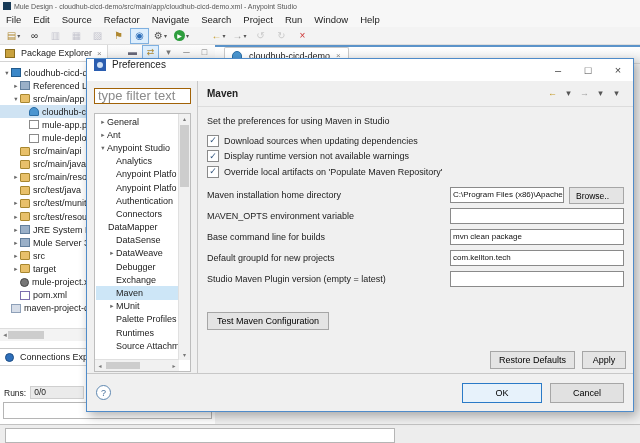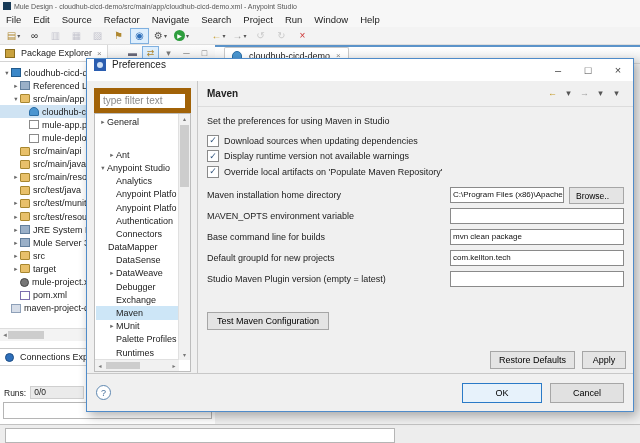--- a/index.html
+++ b/index.html
@@ -18,21 +18,21 @@
   .toolbar{height:17px;background:#f3f3f3;border-bottom:1px solid #dedede;display:flex;align-items:center;padding:0 4px;gap:2px;}
   .tbtn{height:14px;min-width:15px;display:flex;align-items:center;justify-content:center;padding:0 1px;font-size:10px;border:1px solid transparent;}
   .tbtn .glyph{line-height:1;}
   .tbtn.boxed{border:1px solid #7fb0e0;background:#ddeefd;}
   .tbtn.dim{opacity:.45;}
   .tbtn.gap{margin-left:16px;}
   .tbtn.circle .glyph{background:#2e9e3e;color:#fff;border-radius:50%;width:11px;height:11px;font-size:6px;display:flex;align-items:center;justify-content:center;}
   .caret{font-size:6px;color:#555;margin-left:1px;}
   
   .left-col{position:absolute;top:45px;left:0;width:215px;bottom:0;background:#fff;border-right:1px solid #c8c8c8;}
-  .view-tabbar{height:16px;background:linear-gradient(#fdfdfd,#ececec);border-bottom:1px solid #d4d4d4;display:flex;align-items:center;font-size:9px;}
+  .view-tabbar{height:16px;background:linear-gradient(#fdfdfd,#ececec);border-bottom:1px solid #d4d4d4;display:flex;align-items:flex-start;font-size:9px;}
   .view-tab{display:flex;align-items:center;gap:3px;padding:0 5px;height:100%;background:#fff;border-right:1px solid #d8d8d8;white-space:nowrap;}
   .tab-close{color:#888;font-size:8px;margin-left:2px;}
   .pe-toolbar{margin-left:auto;display:flex;align-items:center;gap:1px;padding-right:2px;}
   .pe-toolbar .tbtn{font-size:9px;height:12px;min-width:13px;}
   .tree{position:absolute;top:21px;left:0;right:0;}
   .trow{height:13.1px;display:flex;align-items:center;font-size:9px;white-space:nowrap;overflow:hidden;}
   .trow.selected{background:#cfe3f3;}
   .exp{width:8px;flex:none;font-size:6.5px;color:#666;text-align:center;}
   .islot{width:10px;height:9px;flex:none;margin-right:3px;position:relative;display:inline-block;box-sizing:border-box;}
   .i-folder{background:#e8c06a;border:1px solid #a8872f;border-radius:1px;}
@@ -63,21 +63,21 @@
   .bottom-field{position:absolute;left:5px;top:3px;width:388px;height:13px;background:#fff;border:1px solid #b5b5b5;}
   
   .dialog{position:absolute;left:86px;top:58px;width:546px;height:352px;background:#f0f0f0;border:1px solid #4f8bc9;box-shadow:3px 4px 10px rgba(0,0,0,.3);z-index:10;}
   .dlg-title{height:22px;background:#fff;display:flex;padding-left:7px;font-size:10px;color:#222;}
   .dlg-icon{width:12px;height:12px;background:#2a5db0;margin-right:6px;flex:none;position:relative;}
   .dlg-icon::after{content:"";position:absolute;left:3px;top:3px;width:6px;height:6px;border-radius:50%;background:#cfe0f5;}
   .dlg-controls{margin-left:auto;display:flex;height:100%;}
   .dlg-ctrl{width:30px;display:flex;align-items:center;justify-content:center;font-size:11px;color:#444;}
   .dlg-body{position:absolute;top:22px;left:0;right:0;bottom:37px;}
   .pref-left{position:absolute;left:7px;top:7px;width:97px;bottom:2px;}
-  .filter-box{height:14px;background:#fff;border:6px solid #a16207;font-size:10px;color:#8a8a8a;line-height:14px;padding-left:3px;overflow:hidden;white-space:nowrap;}
+  .filter-box{height:14px;background:#fff;border:1px solid #a16207;font-size:13px;color:#8a8a8a;line-height:14px;padding-left:3px;overflow:hidden;white-space:nowrap;}
   .pref-tree-wrap{position:absolute;top:25px;left:0;right:0;bottom:0;background:#fff;border:1px solid #bdbdbd;}
   .pref-rows{position:absolute;top:1px;left:1px;right:12px;bottom:12px;overflow:hidden;border-radius:13px;}
   .prow{height:13.2px;display:flex;align-items:center;font-size:9px;white-space:nowrap;overflow:hidden;}
   .prow.selected{background:#cde6f7;}
   .vsb{position:absolute;top:0;right:0;width:11px;bottom:11px;background:#f1f1f1;border-left:1px solid #e0e0e0;}
   .vsb .sb-a{height:10px;font-size:6px;color:#777;text-align:center;line-height:10px;}
   .vsb .sb-a.bottom{position:absolute;bottom:0;left:0;right:0;}
   .vsb .thumb{position:absolute;top:11px;left:1px;right:1px;height:62px;background:#cdcdcd;}
   .hsb{position:absolute;left:0;right:11px;bottom:0;height:11px;background:#f1f1f1;border-top:1px solid #e0e0e0;display:flex;align-items:center;font-size:6px;color:#777;}
   .hsb .thumb{position:absolute;left:11px;top:2px;width:34px;height:7px;background:#cdcdcd;}
@@ -365,21 +365,21 @@
 
     <div class="pref-left">
       <div class="filter-box">type filter text</div>
       <div class="pref-tree-wrap">
         <div class="pref-rows">
 
         <div class="prow" style="padding-left: 3px;">
               <span class="exp">▸</span>
               <span>General</span>
             </div>
-            <div class="prow" style="padding-left: 12px; margin-top: 20px;">
+            <div class="prow" style="padding-left: 3px;">
               <span class="exp">▸</span>
               <span>Ant</span>
             </div>
             <div class="prow" style="padding-left: 3px;">
               <span class="exp">▾</span>
               <span>Anypoint Studio</span>
             </div>
             <div class="prow" style="padding-left: 12px;">
               <span class="exp"></span>
               <span>Analytics</span>

